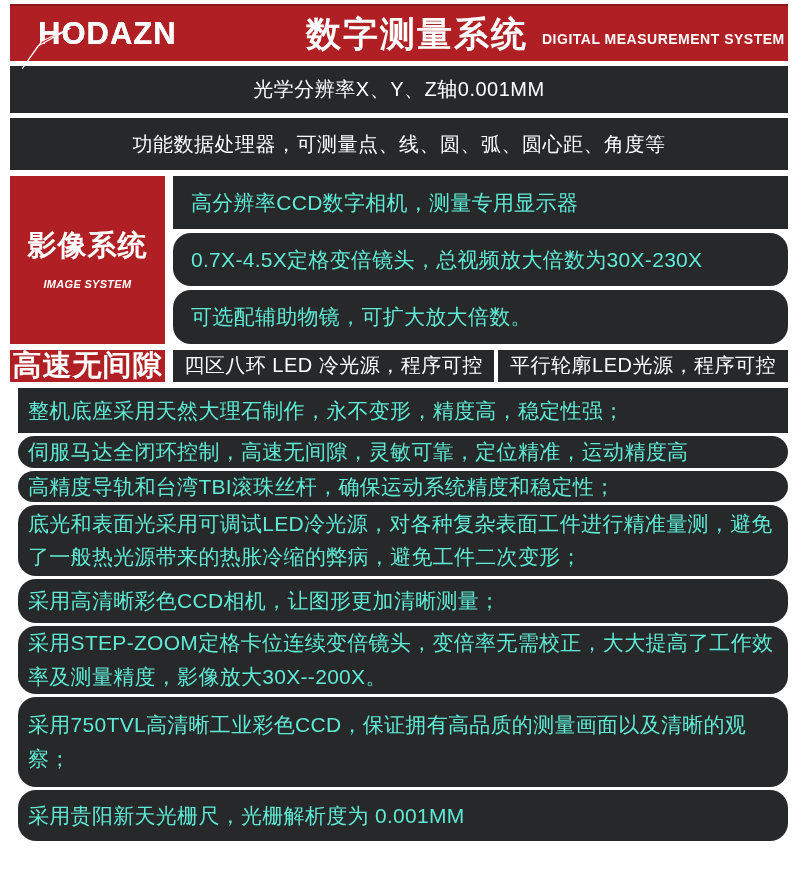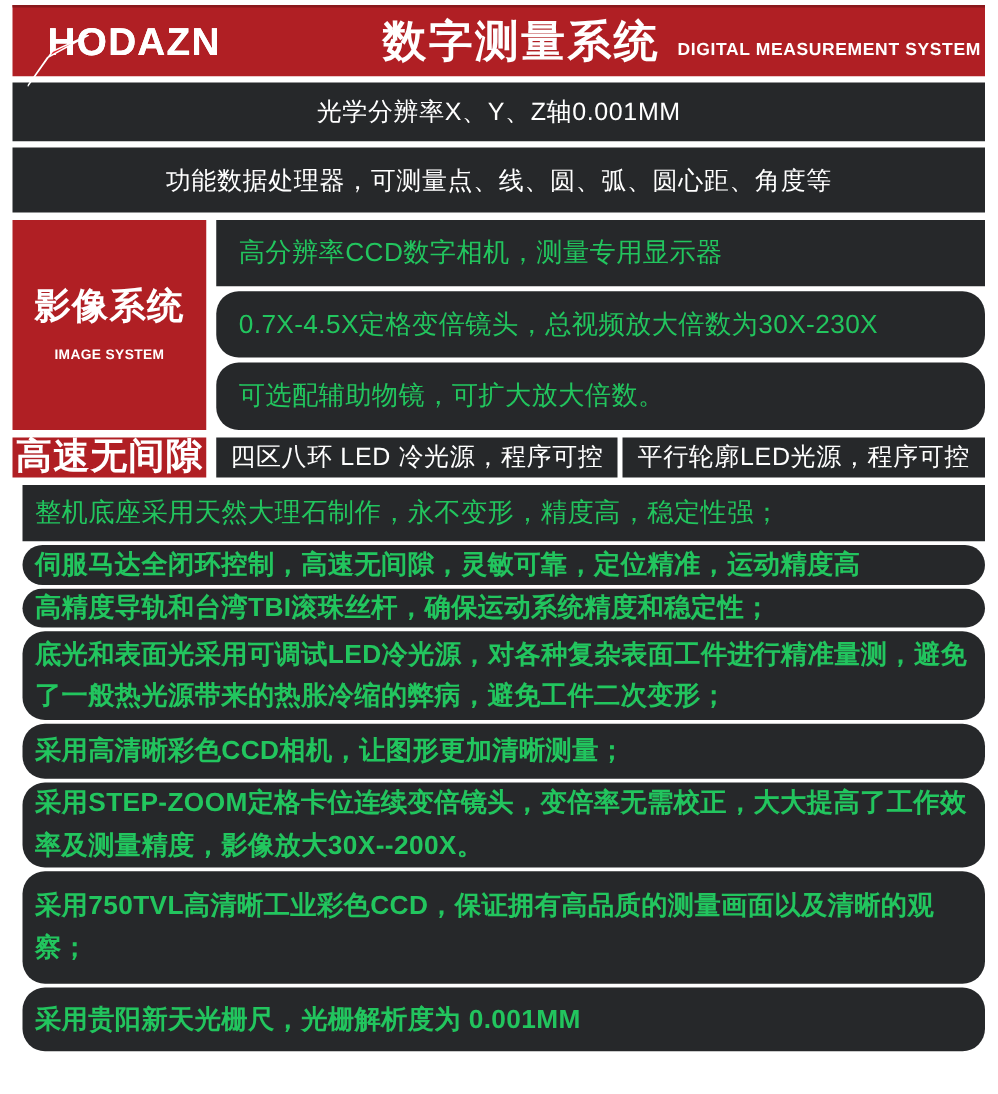--- a/index.html
+++ b/index.html
@@ -22,27 +22,27 @@
   .spec-row{background:#26282a;color:#ffffff;display:flex;align-items:center;justify-content:center;
             font-size:20px;letter-spacing:.5px;}
   .spec-row.r1{height:47px;margin-top:5px;}
   .spec-row.r2{height:52px;margin-top:5px;}
 
   
   .section{display:flex;margin-top:6px;}
   .label-cell{width:155px;background:#b01f24;color:#ffffff;display:flex;flex-direction:column;
               align-items:center;justify-content:center;flex:none;}
   .label-zh{font-size:29px;font-weight:900;letter-spacing:1px;line-height:1.1;}
-  .label-en{font-size:11px;font-weight:800;letter-spacing:.3px;margin-top:16px;}
+  .label-en{font-size:11px;font-weight:800;letter-spacing:.3px;margin-top:16px;font-style:italic;}
   .content-col{flex:1;margin-left:8px;display:flex;flex-direction:column;}
-  .feature-row{background:#26282a;color:#22c55e;font-size:21px;display:flex;align-items:center;
+  .feature-row{background:#26282a;color:#5eead4;font-size:21px;display:flex;align-items:center;
                padding:0 10px 0 18px;box-sizing:border-box;line-height:1.6;letter-spacing:.3px;}
   .feature-row + .feature-row{margin-top:4px;border-radius:18px;}
   .sec3 .feature-row{padding-left:10px;}
-  .sec3 .feature-row + .feature-row{margin-top:3px;font-weight:bold;}
+  .sec3 .feature-row + .feature-row{margin-top:3px;}
 
   
   .light-row{display:flex;height:55px;flex:1;}
   .light-cell{background:#26282a;color:#ffffff;font-size:20px;display:flex;align-items:center;
               justify-content:center;letter-spacing:.5px;}
   .light-cell.c1{width:321px;flex:none;}
   .light-cell.c2{flex:1;margin-left:4px;}
 
   
   .h45{height:45px;} .h32{height:32px;} .h31{height:31px;} .h71{height:71px;}

